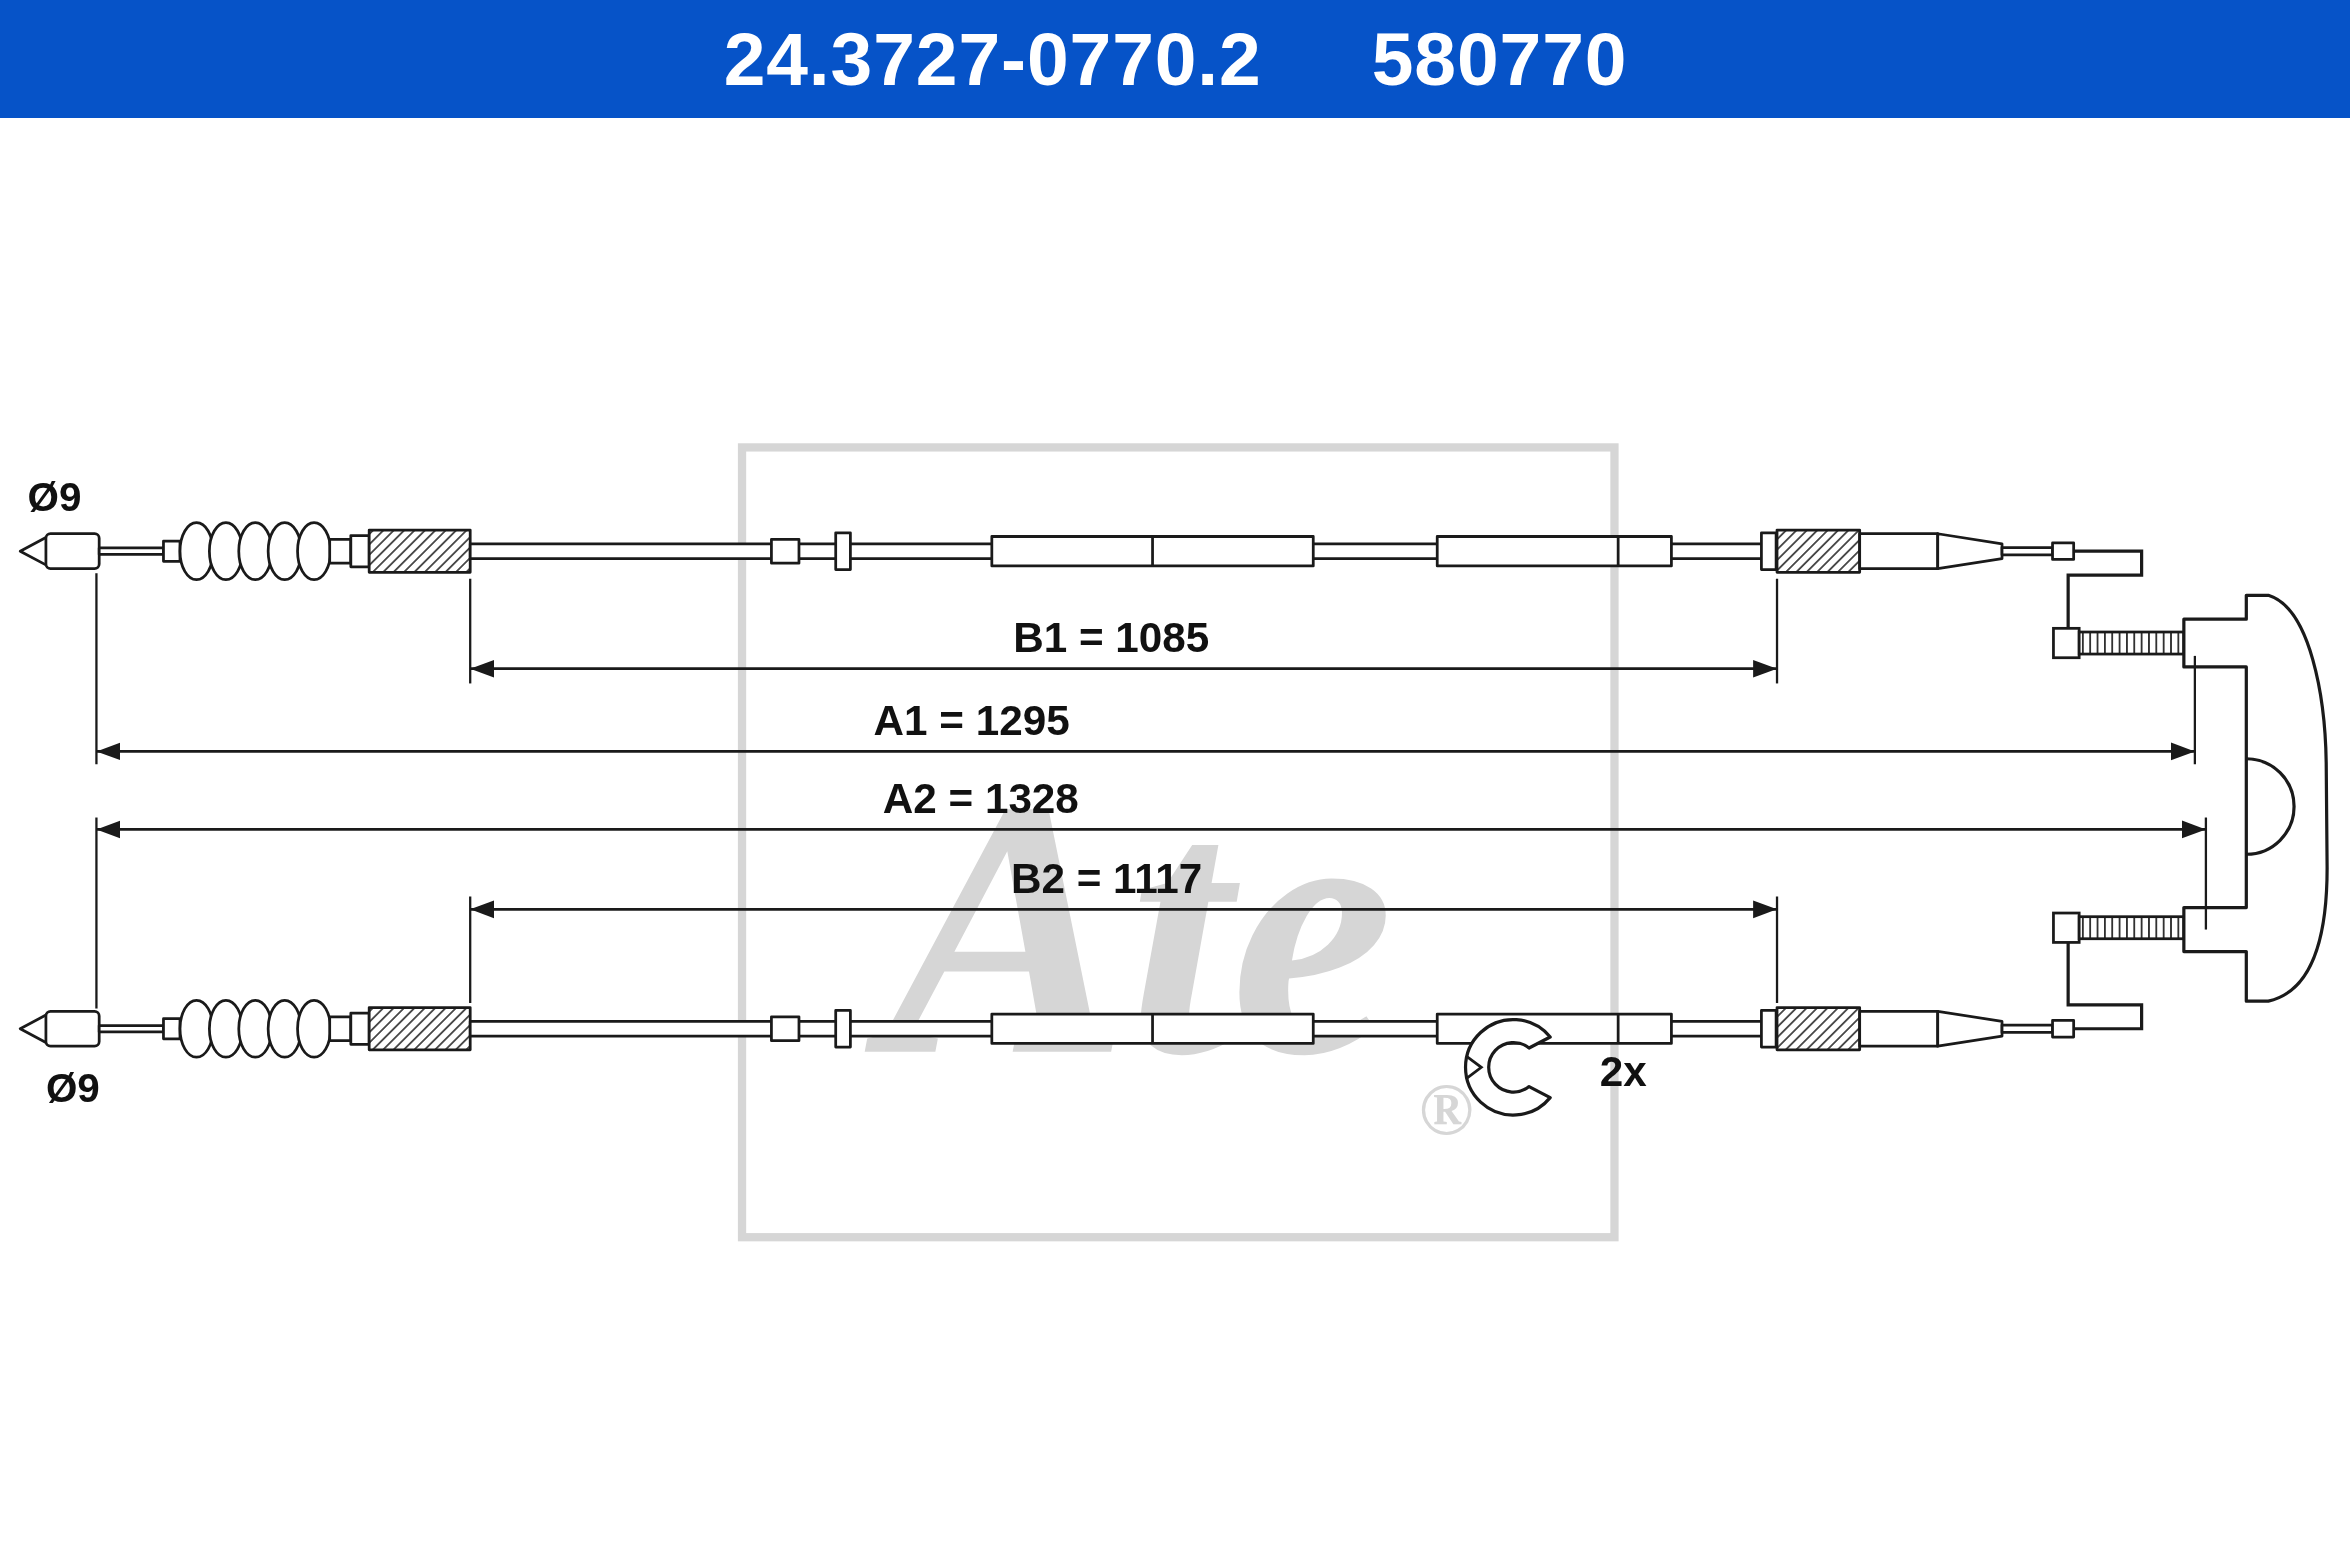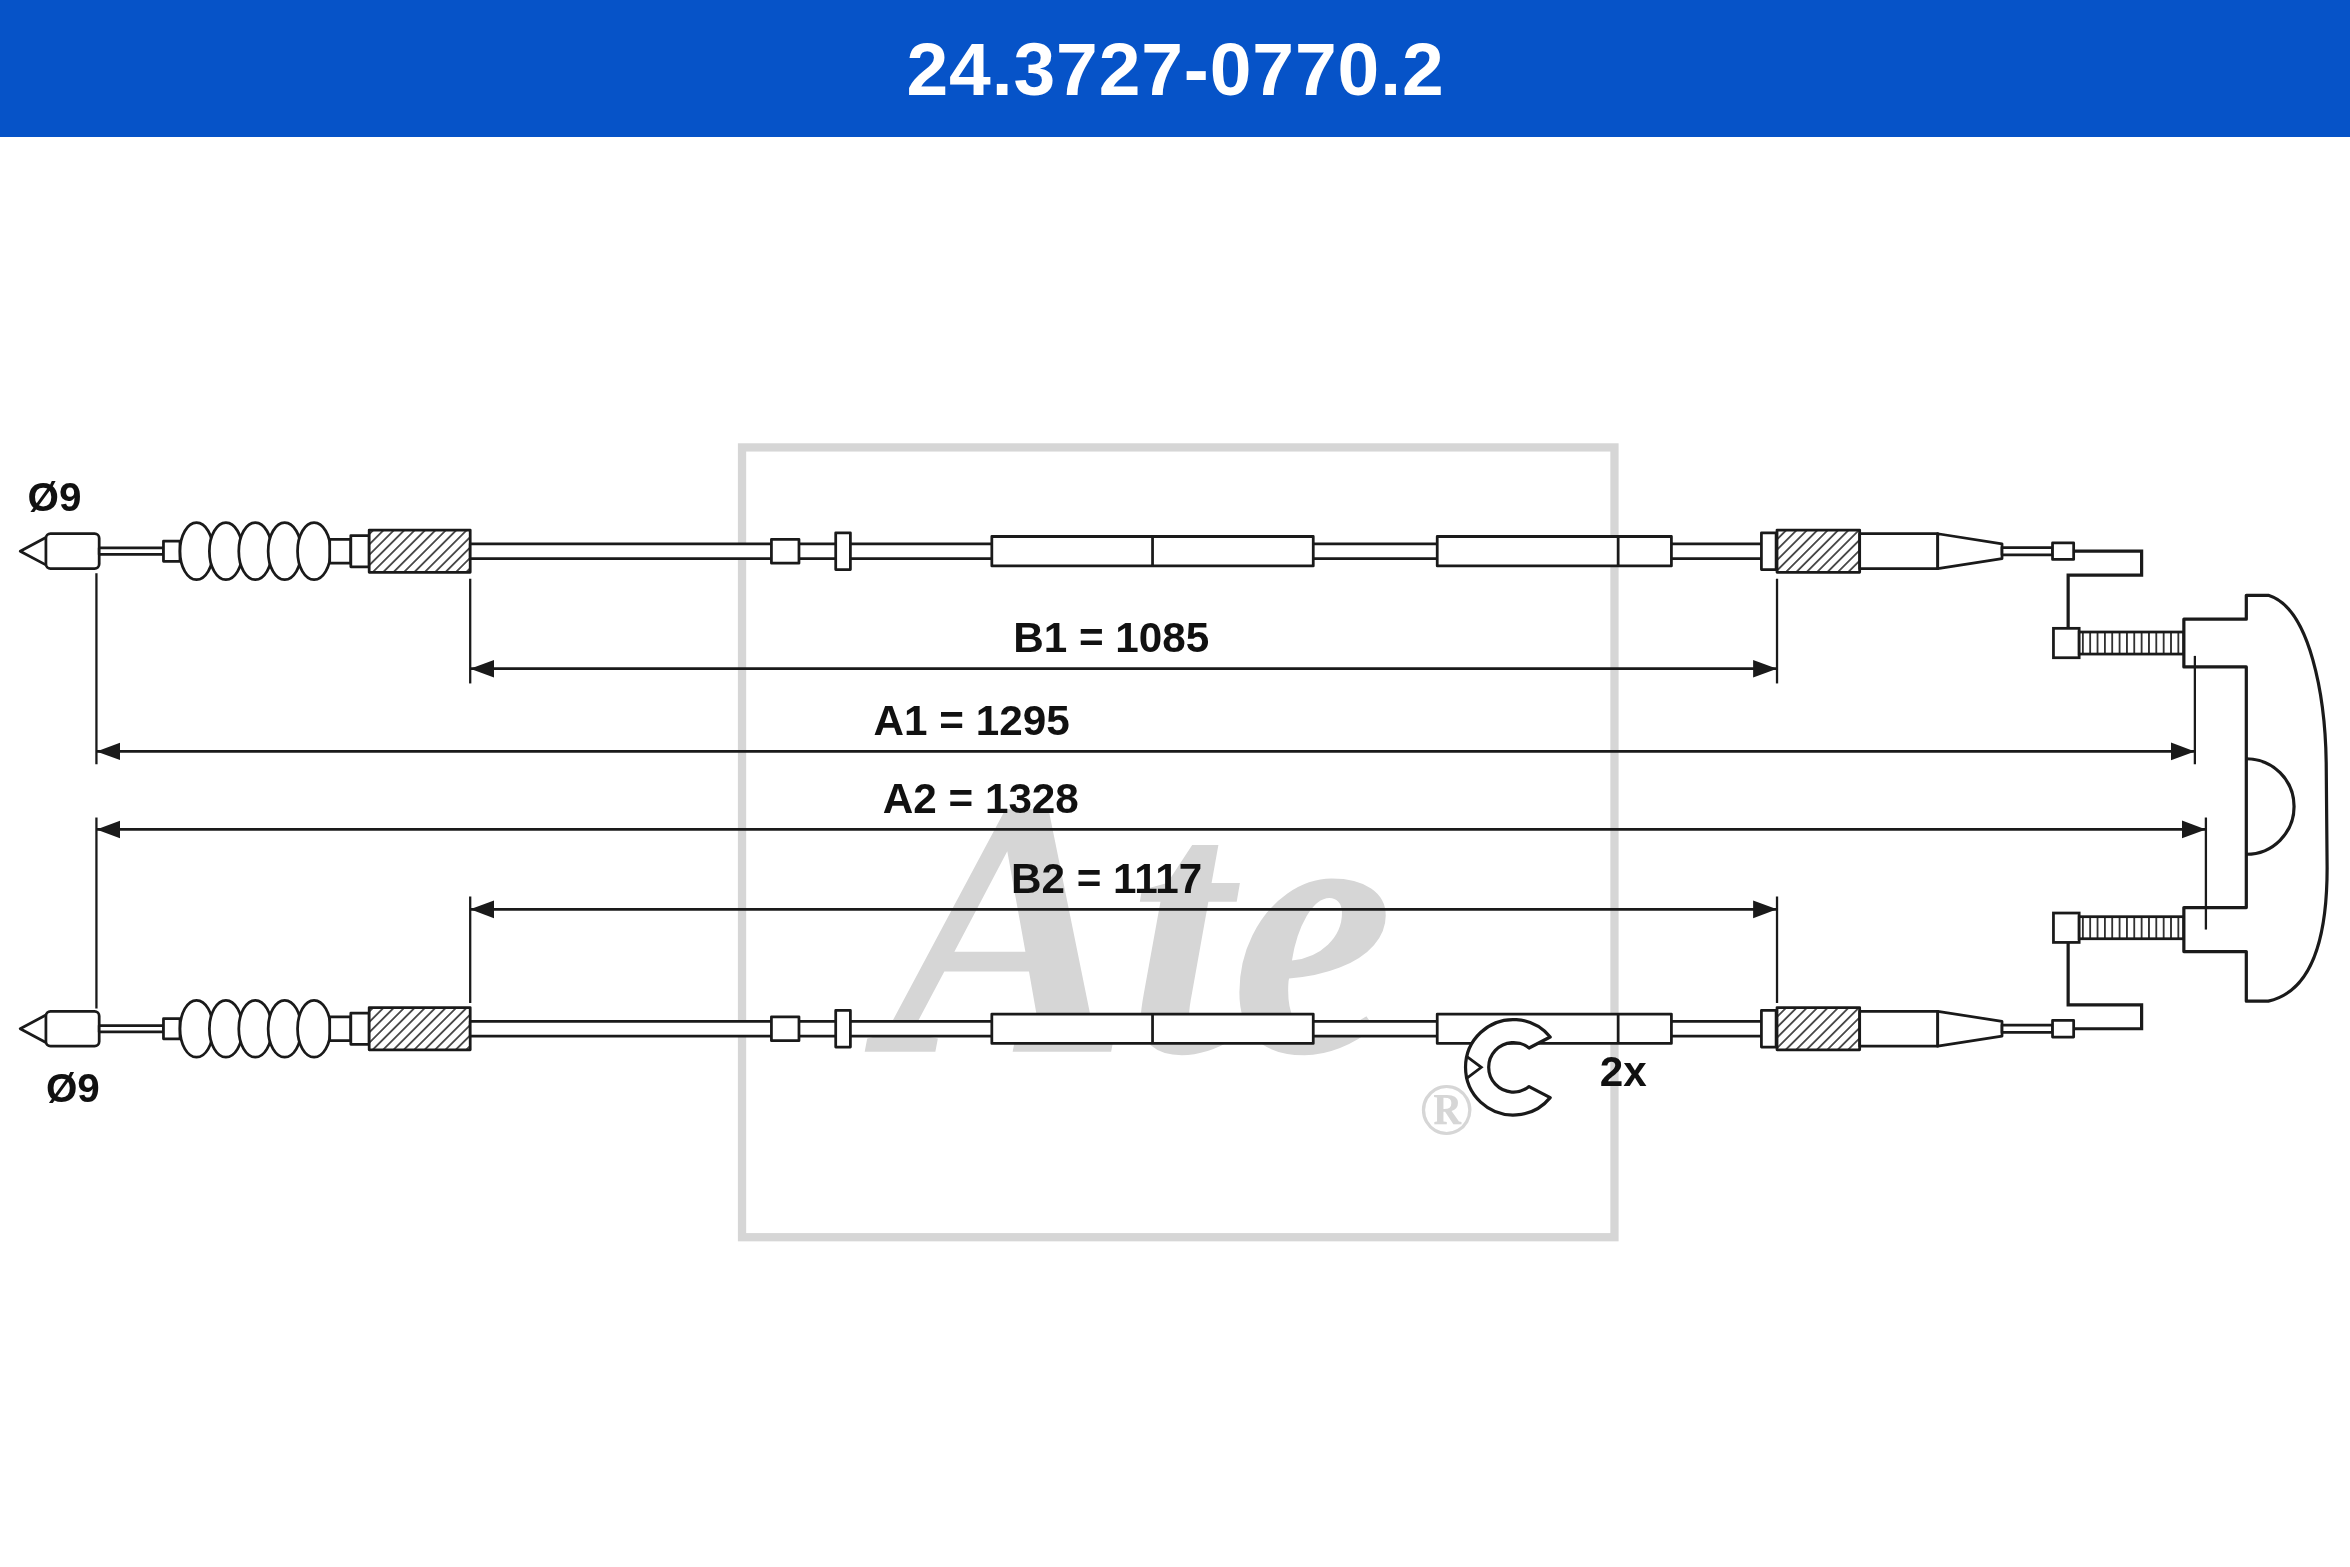--- a/index.html
+++ b/index.html
@@ -4,21 +4,21 @@
 <style>
   html,body{margin:0;padding:0;background:#ffffff;}
   .page{
     position:relative;
     width:2351px;height:1568px;
     background:#ffffff;
     font-family:"Liberation Sans", sans-serif;
     overflow:hidden;
   }
   .header-bar{
-    position:absolute;left:0;top:0;width:2351px;height:137px;
+    position:absolute;left:0;top:0;width:2351px;height:118px;
     background:#0653c8;
     display:flex;align-items:center;justify-content:center;
     gap:110px;
     color:#ffffff;
     font-size:75px;font-weight:700;
     letter-spacing:0.9px;
   }
   .drawing-svg{
     position:absolute;left:0;top:0;width:2351px;height:1568px;
   }
@@ -36,20 +36,21 @@
     fill:#d6d6d6;
   }
 </style>
 </head>
 <body>
 
 <div class="page">
 
   <div class="header-bar">
     <span>24.3727-0770.2</span>
+    <span>580770</span>
   </div>
 
   <svg class="drawing-svg" viewBox="0 0 2560 1707">
     <defs>
       <pattern id="knurl" width="8" height="8" patternUnits="userSpaceOnUse" patternTransform="rotate(45)">
         <rect width="8" height="8" fill="#ffffff"></rect>
         <line x1="1" y1="0" x2="1" y2="8" stroke="#1a1a1a" stroke-width="1.6"></line>
       </pattern>
       <pattern id="thread" width="8" height="30" patternUnits="userSpaceOnUse">
         <rect width="8" height="30" fill="#ffffff"></rect>

